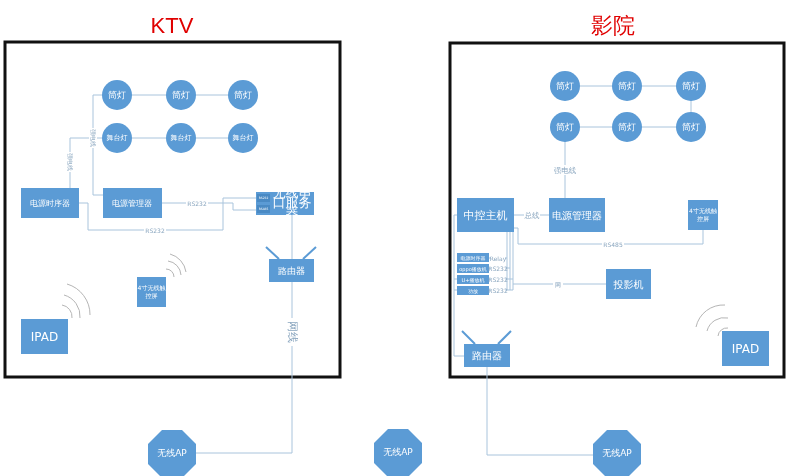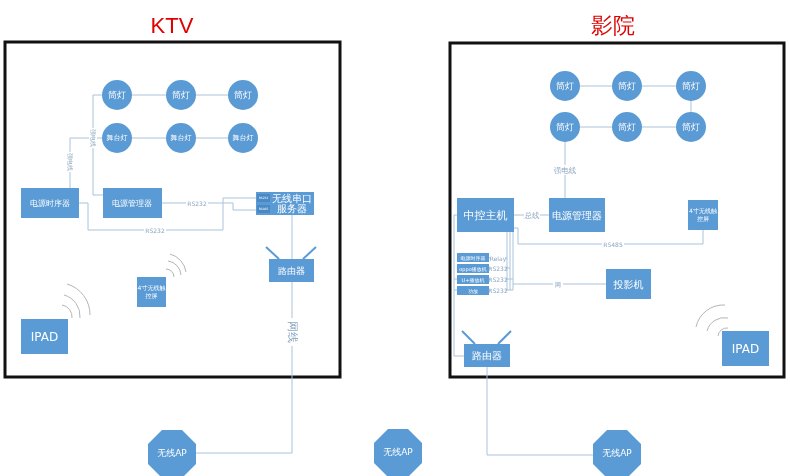--- a/index.html
+++ b/index.html
@@ -86,21 +86,21 @@
     <rect class="node" x="103" y="188" width="59" height="30"></rect>
     <text class="ntext" x="132" y="203" font-size="8">电源管理器</text>
   </g>
   <g>
     <rect class="node" x="256" y="192" width="58" height="23"></rect>
     <rect x="257" y="194" width="13" height="8" fill="#4a8ac4"></rect>
     <rect x="257" y="205" width="13" height="8" fill="#4a8ac4"></rect>
     <text class="ntext" x="263.5" y="198" font-size="3">RS232</text>
     <text class="ntext" x="263.5" y="209" font-size="3">RS485</text>
     <foreignObject x="270" y="192" width="44" height="23">
-      <div xmlns="http://www.w3.org/1999/xhtml" style="width:44px;height:23px;display:flex;align-items:center;justify-content:center;text-align:center;color:#fff;font-size:10px;line-height:10px;font-family:Liberation Serif, serif;">无线串口服务器</div>
+      <div xmlns="http://www.w3.org/1999/xhtml" style="width:44px;height:23px;display:flex;align-items:center;justify-content:center;text-align:center;color:#fff;font-size:13px;line-height:10px;font-family:Liberation Mono, monospace;">无线串口服务器</div>
     </foreignObject>
   </g>
 
   <g>
     <line class="antenna" x1="266" y1="247" x2="279" y2="259"></line>
     <line class="antenna" x1="316" y1="247" x2="303" y2="259"></line>
     <rect class="node" x="269" y="259" width="45" height="23"></rect>
     <text class="ntext" x="291.5" y="270.5" font-size="9">路由器</text>
   </g>
 

